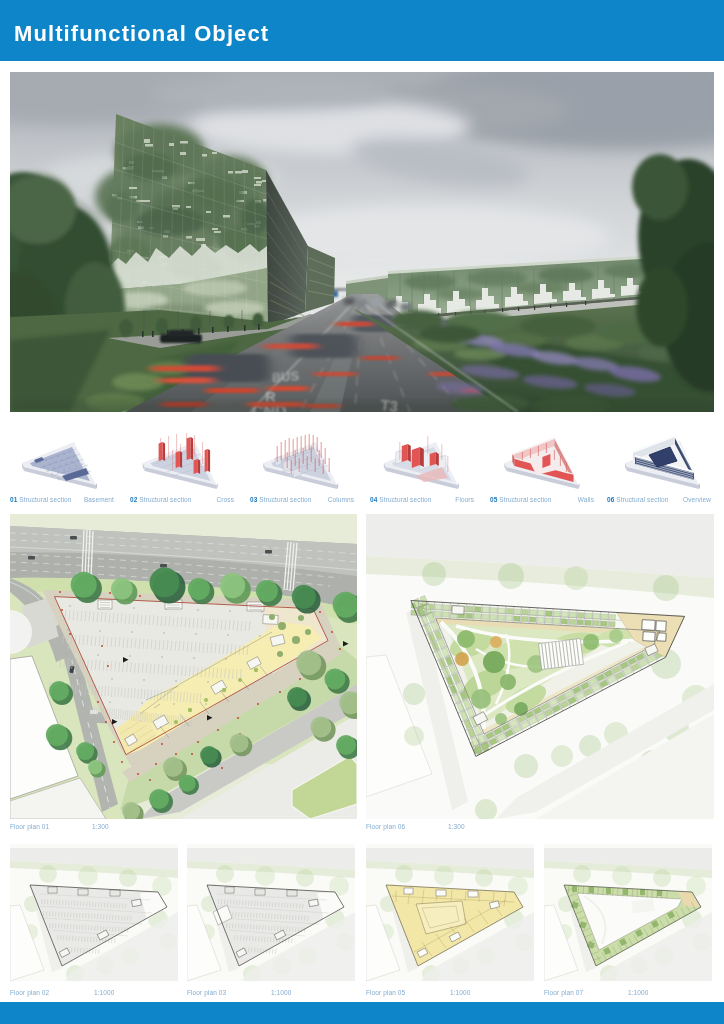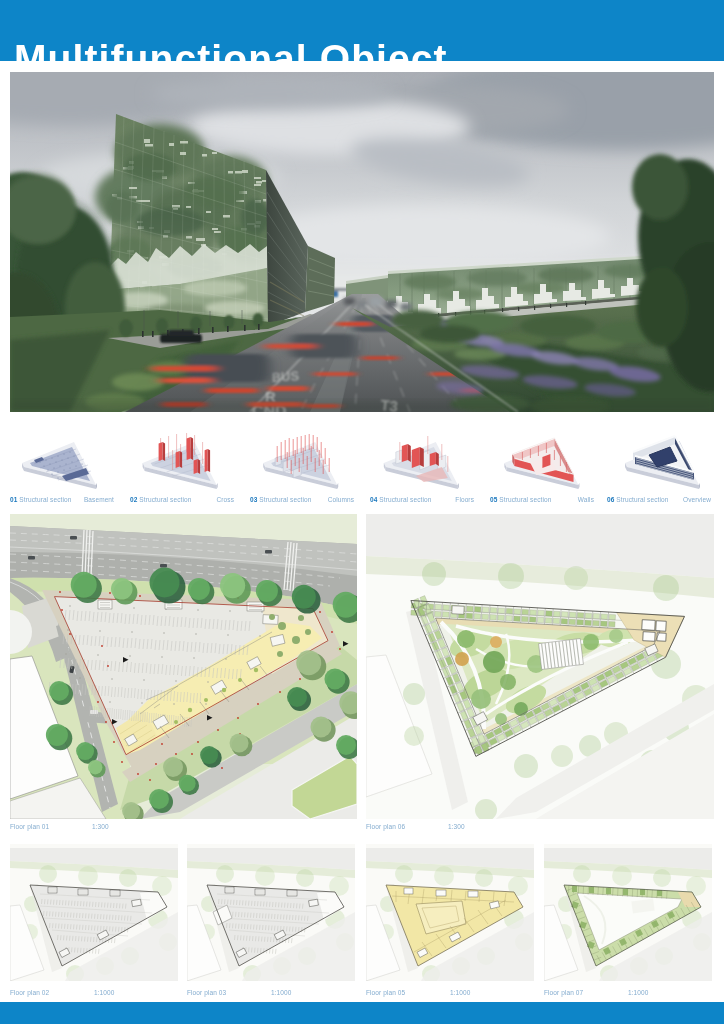--- a/index.html
+++ b/index.html
@@ -5,21 +5,21 @@
 html,body{margin:0;padding:0;width:724px;height:1024px;background:#ffffff;font-family:"Liberation Sans",sans-serif;overflow:hidden;}
 .abs{position:absolute;}
 .cap{position:absolute;font-size:6.5px;color:#84accf;letter-spacing:0.1px;}
 .capnum{color:#1b78be;font-weight:bold;}
 </style>
 </head>
 <body>
 
 <div class="abs" style="left:0;top:0;width:724px;height:61px;background:#0d85c8;"></div>
 
-<div class="abs" style="left:14px;top:21px;font-size:39px;font-weight:bold;letter-spacing:1.1px;color:#ffffff;margin-top:16px;">Multifunctional Object</div>
+<div class="abs" style="left:14px;top:21px;font-size:22px;font-weight:bold;letter-spacing:1.1px;color:#ffffff;">Multifunctional Object</div>
 
 <svg class="abs" style="left:10px;top:72px" width="704" height="340" viewBox="0 0 704 340">
 <defs>
 <linearGradient id="sky" x1="0" y1="0" x2="0" y2="1">
 <stop offset="0" stop-color="#aaaeb5"></stop>
 <stop offset="0.38" stop-color="#d1d4d7"></stop>
 <stop offset="0.65" stop-color="#e2e4e6"></stop>
 <stop offset="1" stop-color="#ebecec"></stop>
 </linearGradient>
 <linearGradient id="facadeL" x1="0" y1="0" x2="0" y2="1">

